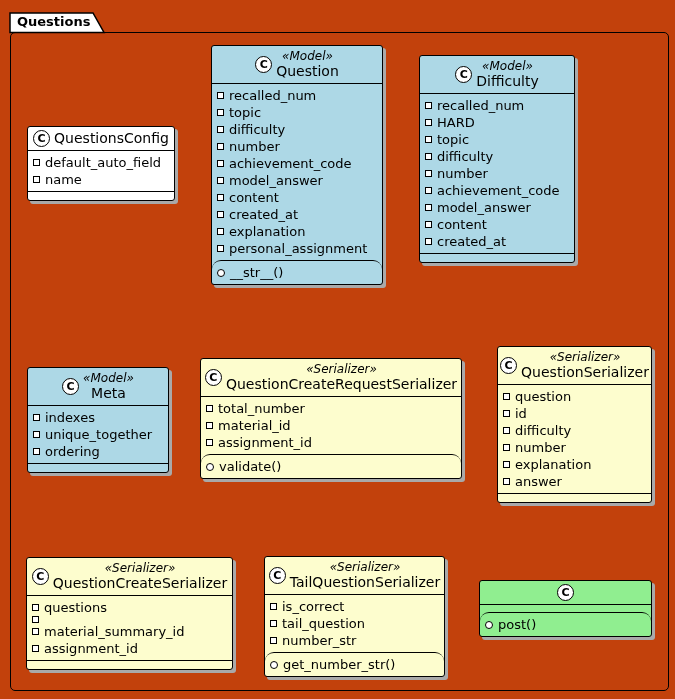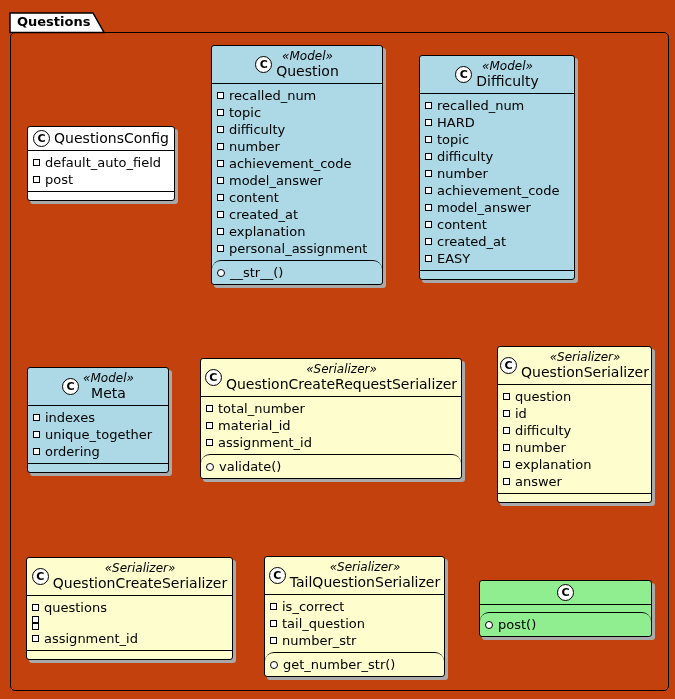--- a/index.html
+++ b/index.html
@@ -54,21 +54,21 @@
         <span class="cls-name">QuestionsConfig</span>
       </span>
     </div>
     <div class="members">
         <div class="member-row">
           <span class="member-icon square"></span>
           <span>default_auto_field</span>
         </div>
         <div class="member-row">
           <span class="member-icon square"></span>
-          <span>post</span>
+          <span>name</span>
         </div>
       </div>
     <div class="empty-sec"></div>
   </div>
 
   <div class="uml-class" style="left: 211px; top: 45px; width: 172px; background: rgb(173, 216, 230);">
     <div class="cls-header">
       <span class="c-icon">C</span>
       <span class="hdr-text">
         <span class="stereotype">«Model»</span>
@@ -163,24 +163,20 @@
           <span>model_answer</span>
         </div>
         <div class="member-row">
           <span class="member-icon square"></span>
           <span>content</span>
         </div>
         <div class="member-row">
           <span class="member-icon square"></span>
           <span>created_at</span>
         </div>
-        <div class="member-row">
-          <span class="member-icon square"></span>
-          <span>EASY</span>
-        </div>
       </div>
     <div class="empty-sec"></div>
   </div>
 
   <div class="uml-class" style="left: 27px; top: 367px; width: 142px; background: rgb(173, 216, 230);">
     <div class="cls-header">
       <span class="c-icon">C</span>
       <span class="hdr-text">
         <span class="stereotype">«Model»</span>
         <span class="cls-name">Meta</span>
@@ -281,20 +277,21 @@
     <div class="members">
         <div class="member-row">
           <span class="member-icon square"></span>
           <span>questions</span>
         </div>
         <div class="member-row">
           <span class="member-icon square"></span>
         </div>
         <div class="member-row">
           <span class="member-icon square"></span>
+          <span>material_summary_id</span>
         </div>
         <div class="member-row">
           <span class="member-icon square"></span>
           <span>assignment_id</span>
         </div>
       </div>
     <div class="empty-sec"></div>
   </div>
 
   <div class="uml-class" style="left: 264px; top: 556px; width: 181px; background: rgb(253, 253, 206);">

